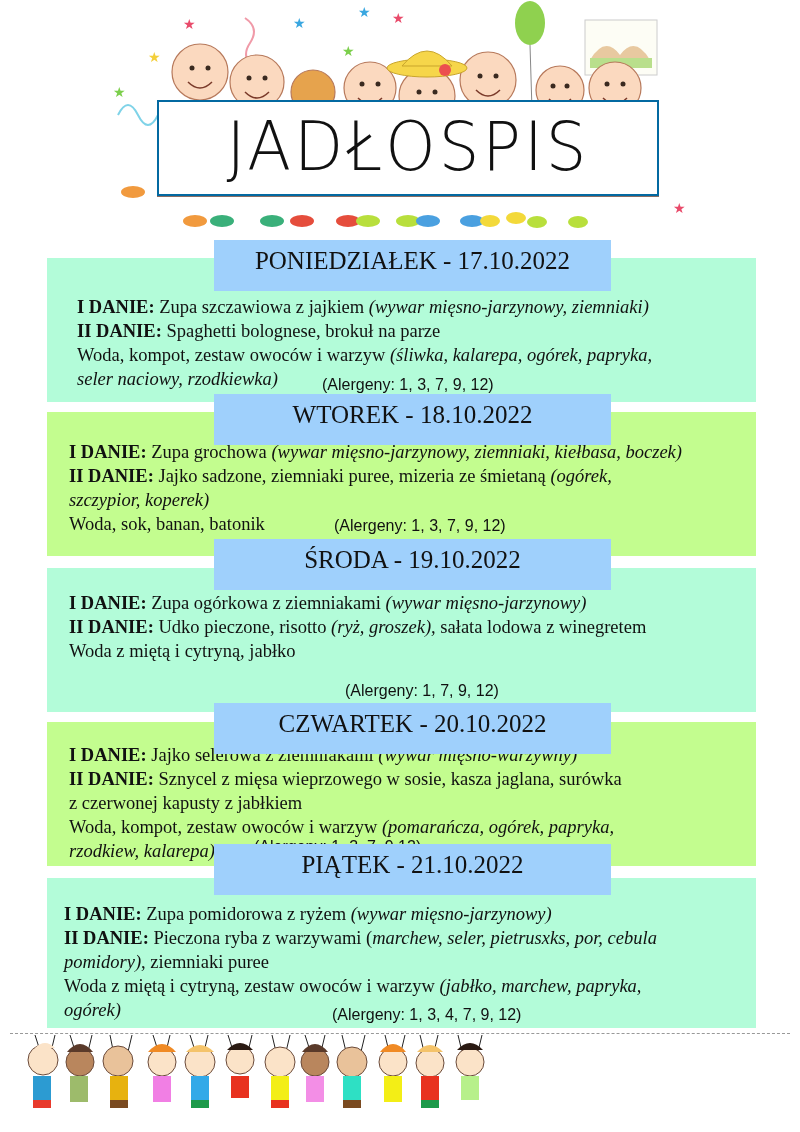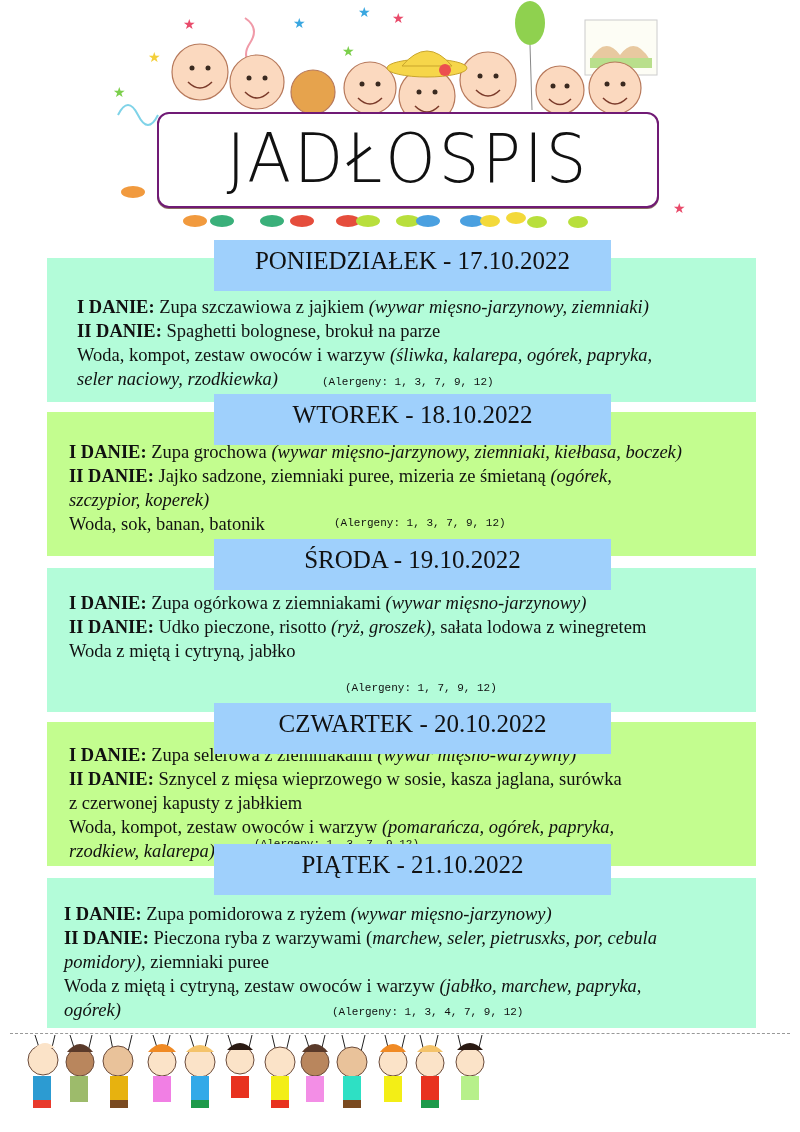--- a/index.html
+++ b/index.html
@@ -1,28 +1,28 @@
 <!DOCTYPE html>
 <html><head>
 <meta charset="utf-8">
 <style>
   html,body{margin:0;padding:0;background:#fff;}
   body{width:800px;height:1132px;position:relative;overflow:hidden;font-family:"DejaVu Serif","Liberation Serif",serif;color:#111;}
   .banner{position:absolute;left:0;top:0;width:800px;height:240px;}
-  .sign{position:absolute;left:157px;top:112px;width:498px;height:92px;border:2px solid #701a75;border-radius:12px;background:#fff;box-shadow:0 1px 0 #8a6d62;}
+  .sign{position:absolute;left:157px;top:100px;width:498px;height:92px;border:2px solid #0369a1;border-radius:0;background:#fff;box-shadow:0 1px 0 #8a6d62;}
   .sign-title{position:absolute;left:0;right:0;top:8px;text-align:center;font-family:"DejaVu Sans","Liberation Sans",sans-serif;font-weight:300;font-size:64px;letter-spacing:3px;color:#111;transform:scaleY(1.05);}
   .day{position:absolute;left:47px;width:709px;}
   .day.mint{background:#b3fcd9;}
   .day.lime{background:#c3fd8f;}
   .hdr{position:absolute;left:214px;width:397px;height:51px;background:#9fd0fc;text-align:center;font-family:"Liberation Serif","DejaVu Serif",serif;font-size:25px;line-height:41px;color:#111;z-index:3;}
   .menu{position:absolute;font-family:"Liberation Serif","DejaVu Serif",serif;font-size:18.5px;line-height:24px;color:#111;z-index:2;}
   .menu b{font-weight:bold;}
   .menu i{font-style:italic;}
   .line{display:block;white-space:nowrap;}
-  .aller-pos{position:absolute;font-family:Liberation Mono, monospace;font-size:11px;color:#111;z-index:2;}
+  .aller-pos{position:absolute;font-family:Liberation Sans, sans-serif;font-size:16px;color:#111;z-index:2;}
   .footer{position:absolute;left:0;top:1030px;width:800px;height:102px;}
   .dash{position:absolute;left:10px;right:10px;top:3px;border-top:1px dashed #999;}
 </style>
 </head>
 <body>
 
 <div class="banner">
   <svg width="800" height="240" style="position:absolute;left:0;top:0;">
 
     <g font-size="14">
@@ -135,21 +135,21 @@
 <div class="menu" style="left:69px;top:591px;">
   <span class="line"><b>I DANIE:</b> <span>Zupa ogórkowa z ziemniakami</span> <i>(wywar mięsno-jarzynowy)</i></span>
   <span class="line"><b>II DANIE:</b> <span>Udko pieczone, risotto</span> <i>(ryż, groszek),</i> <span>sałata lodowa z winegretem</span></span>
   <span class="line"><span>Woda z miętą i cytryną, jabłko</span></span>
 </div>
 <div class="aller-pos" style="left:345px;top:682px;">(Alergeny: 1, 7, 9, 12)</div>
 
 <div class="day lime" style="top:722px;height:144px;"></div>
 <div class="hdr" style="top:703px;">CZWARTEK - 20.10.2022</div>
 <div class="menu" style="left:69px;top:743px;">
-  <span class="line"><b>I DANIE:</b> <span>Zupa selerowa z ziemniakami</span> <i>(wywar mięsno-warzywny)</i></span>
+  <span class="line"><b>I DANIE:</b> <span>Jajko selerowa z ziemniakami</span> <i>(wywar mięsno-warzywny)</i></span>
   <span class="line"><b>II DANIE:</b> <span>Sznycel z mięsa wieprzowego w sosie, kasza jaglana, surówka</span></span>
   <span class="line"><span>z czerwonej kapusty z jabłkiem</span></span>
   <span class="line"><span>Woda, kompot, zestaw owoców i warzyw</span> <i>(pomarańcza, ogórek, papryka,</i></span>
   <span class="line"><i>rzodkiew, kalarepa)</i></span>
 </div>
 <div class="aller-pos" style="left:254px;top:838px;">(Alergeny: 1, 3, 7, 9,12)</div>
 
 <div class="day mint" style="top:878px;height:150px;"></div>
 <div class="hdr" style="top:844px;">PIĄTEK - 21.10.2022</div>
 <div class="menu" style="left:64px;top:902px;">

